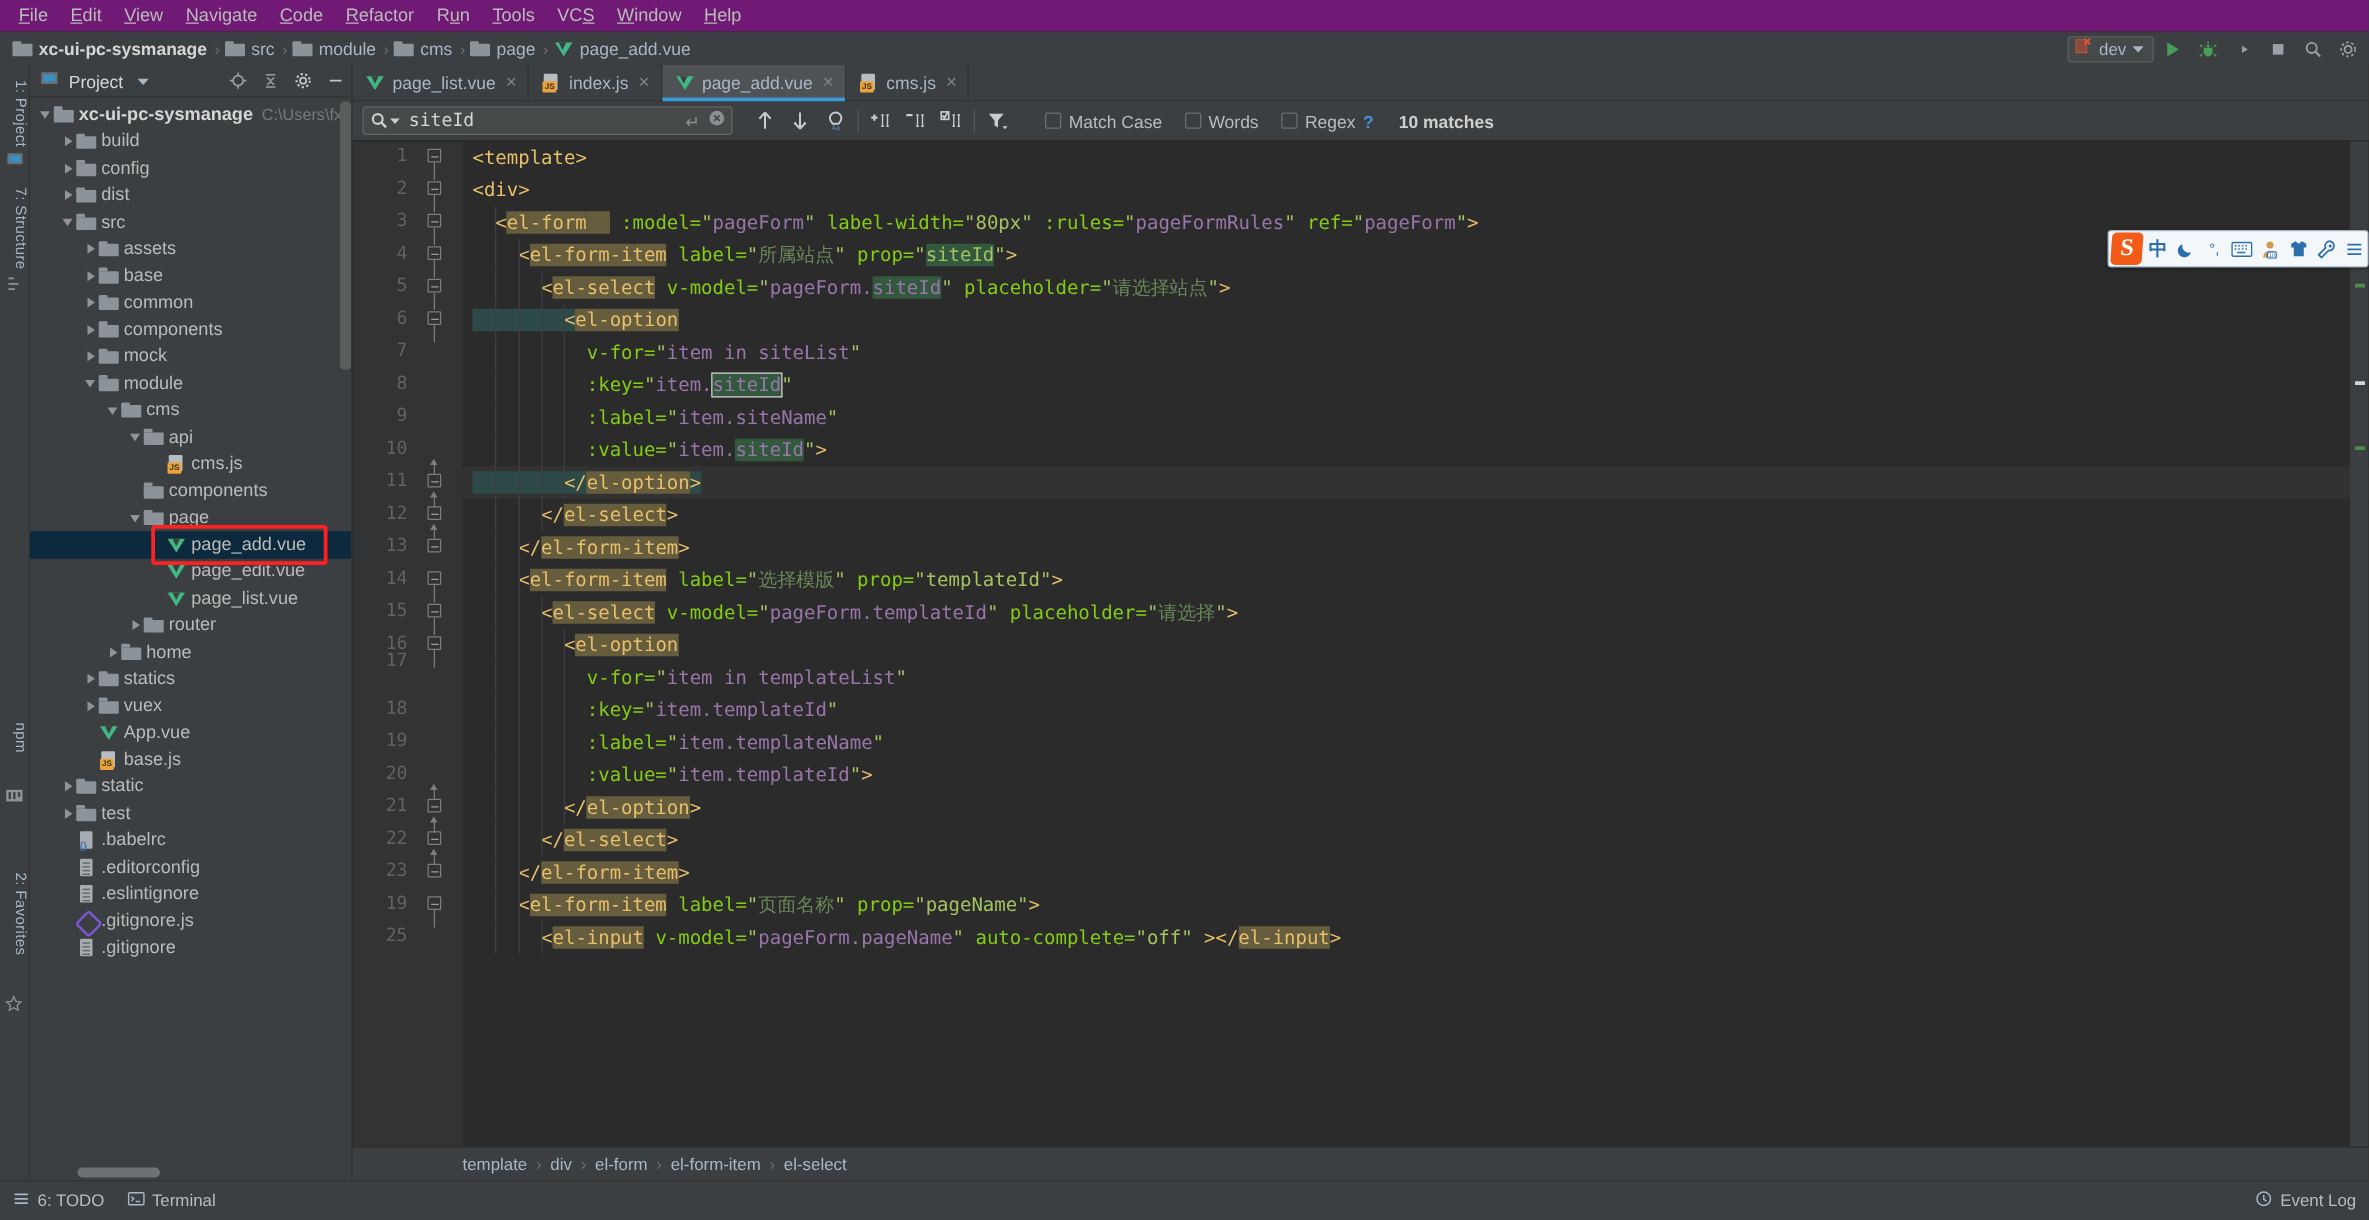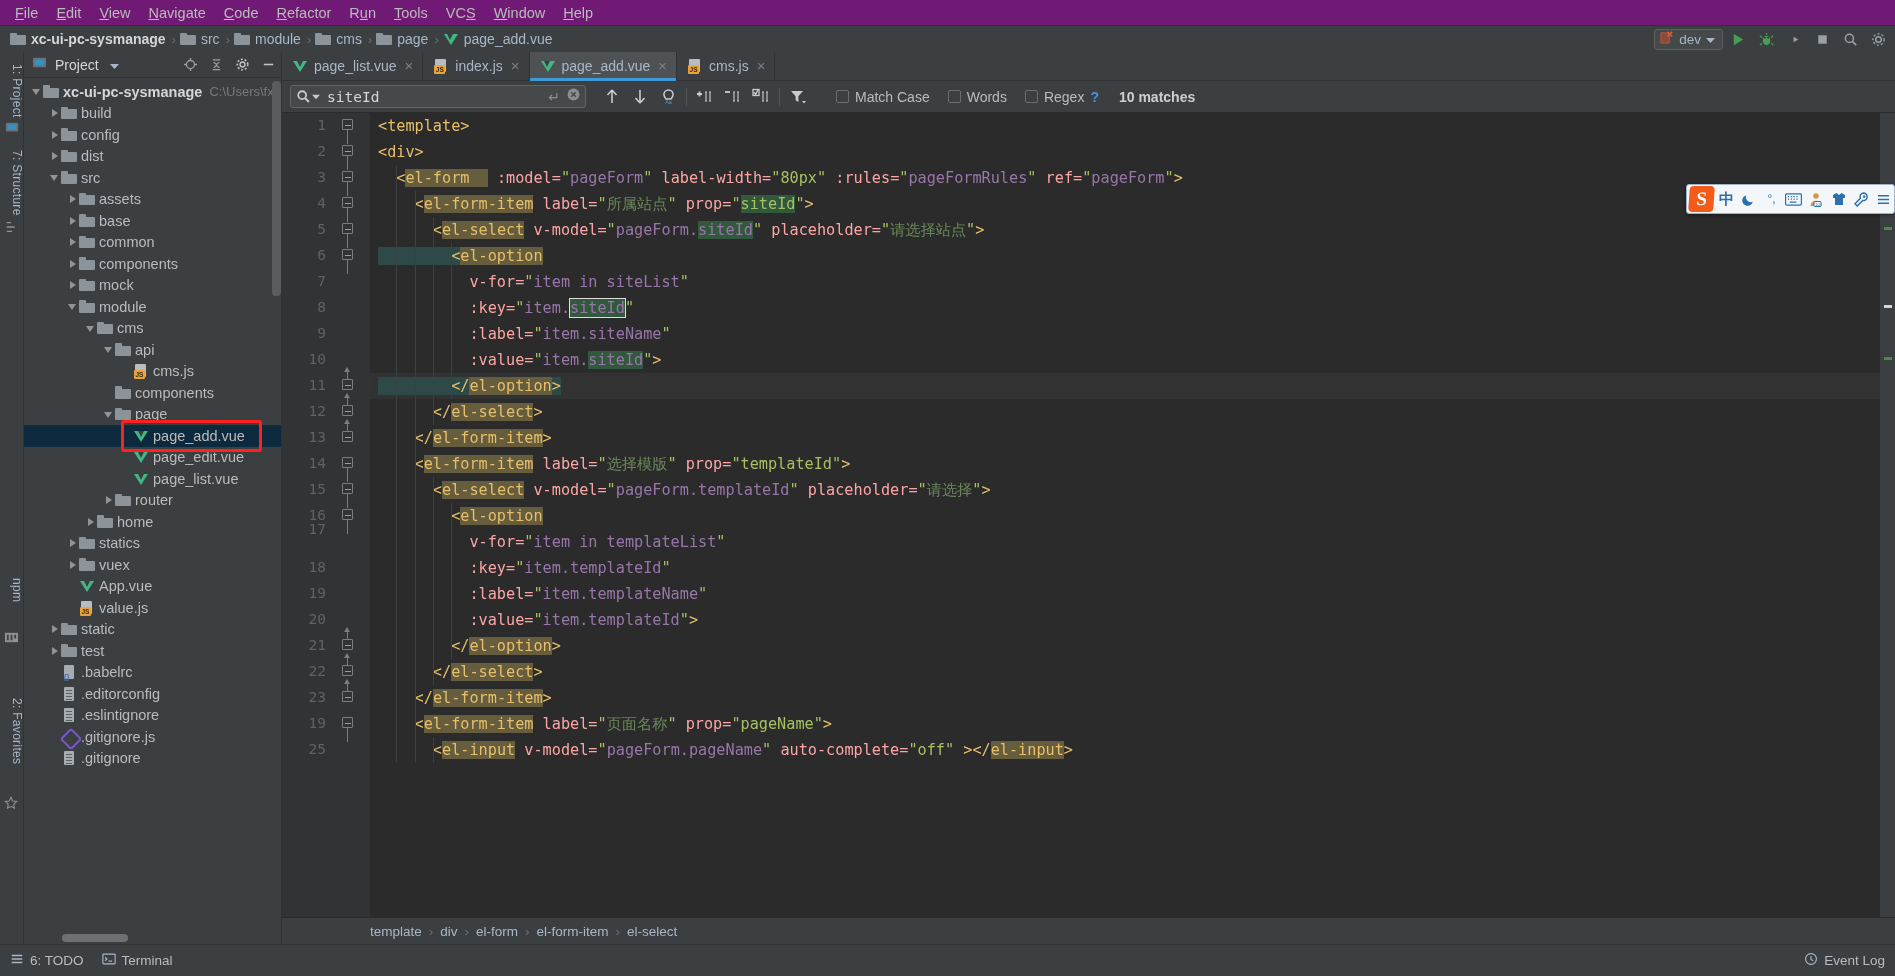--- a/index.html
+++ b/index.html
@@ -231,21 +231,21 @@
     font-family:"DejaVu Sans Mono", monospace; font-size:15.2px;
     white-space:pre; line-height:26px;
   }
   .cline { height:26px; position:relative; padding-left:8px; }
   .cline.cur { background:#323232; }
   .indent-guide { position:absolute; top:0; bottom:0; width:1px; background:#3d4043; }
 
   
   .tag    { color:#e8bf6a; }
   .brk    { color:#e8bf6a; }
-  .attr   { color:#fca5a5; }
+  .attr   { color:#84cc16; }
   .str    { color:#a5c261; }
   .strq   { color:#a5c261; }
   .vuev   { color:#9876aa; }
   .cn     { color:#6a8759; }
   .hl     { background:#32593d; }
   .hl.cur-match { outline:1px solid #dddddd; }
   .hlw    { background:#655d3d; }
   .hlteal { background:#2d4a48; }
 
   
@@ -587,21 +587,21 @@
           <span class="lbl">vuex</span>
         </div>
         <div class="trow" style="padding-left: 42px;">
           <span class="arrow"></span>
           <span class="fi vue"></span>
           <span class="lbl">App.vue</span>
         </div>
         <div class="trow" style="padding-left: 42px;">
           <span class="arrow"></span>
           <span class="fi js"></span>
-          <span class="lbl">value.js</span>
+          <span class="lbl">base.js</span>
         </div>
         <div class="trow" style="padding-left: 24px;">
           <span class="arrow closed"></span>
           <span class="fi folder"></span>
           <span class="lbl">static</span>
         </div>
         <div class="trow" style="padding-left: 24px;">
           <span class="arrow closed"></span>
           <span class="fi folder"></span>
           <span class="lbl">test</span>

